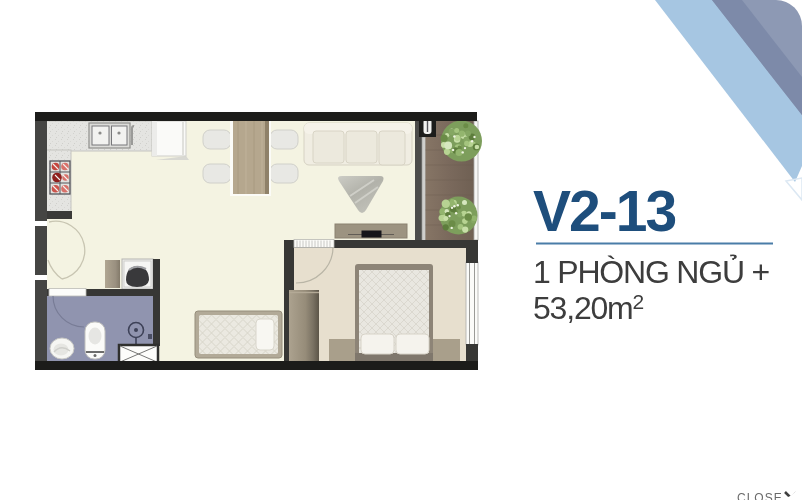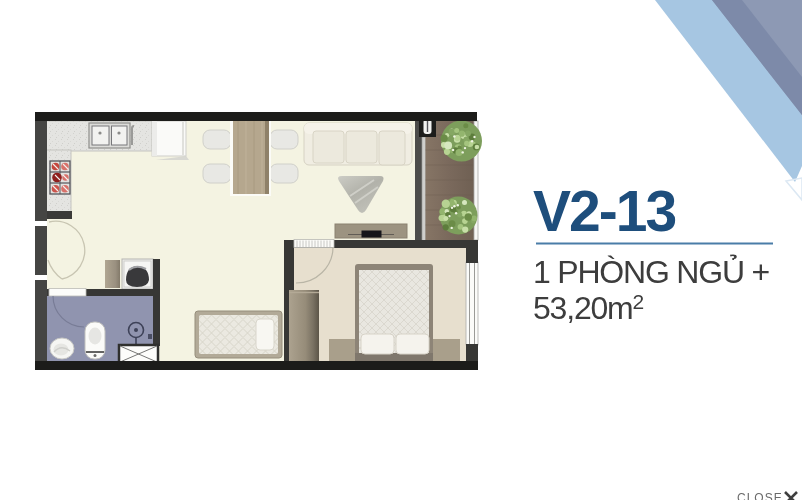--- a/index.html
+++ b/index.html
@@ -1,16 +1,16 @@
 <!DOCTYPE html>
 <html><head>
 <meta charset="utf-8">
 <style>
   html,body{margin:0;padding:0;background:#ffffff;}
-  .page{position:relative;width:802px;height:500px;overflow:hidden;font-family:"Liberation Sans", sans-serif;}
+  .page{position:relative;width:802px;height:500px;overflow:hidden;font-family:"Liberation Sans", sans-serif;border-radius:26px;}
 </style>
 </head>
 <body>
 <div class="page">
 <svg width="802" height="500" viewBox="0 0 802 500" xmlns="http://www.w3.org/2000/svg">
 <defs>
   <pattern id="speck" patternUnits="userSpaceOnUse" width="6" height="6">
     <rect width="6" height="6" fill="#e4e4e1"></rect>
     <rect x="1" y="1" width="1" height="1" fill="#d2d2ce"></rect>
     <rect x="4" y="3" width="1" height="1" fill="#d8d8d4"></rect>

